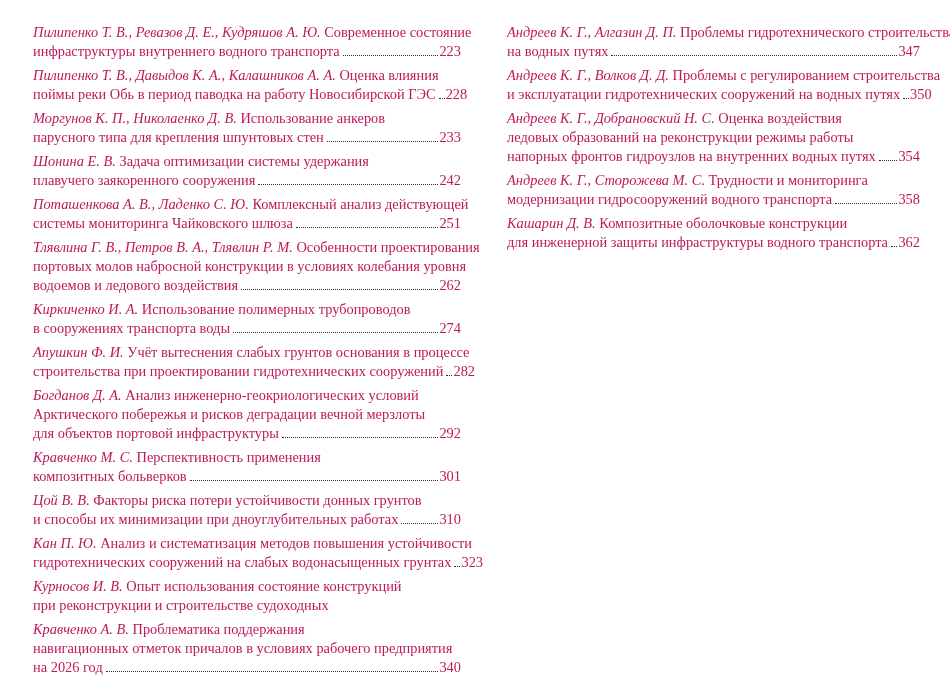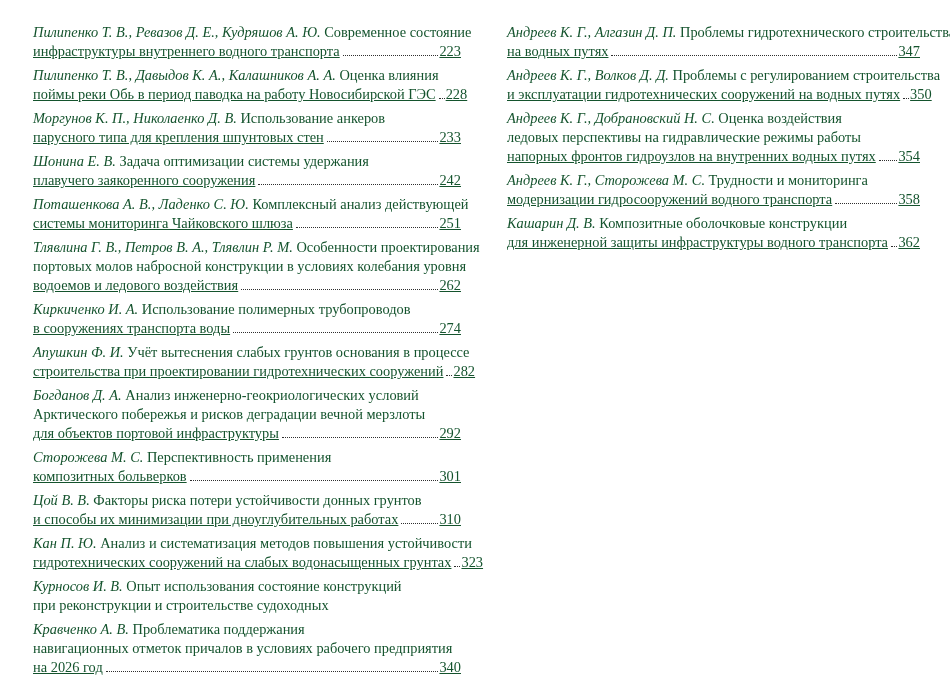--- a/index.html
+++ b/index.html
@@ -10,35 +10,35 @@
     font-family:"Liberation Serif", serif;
     color:#222222;
     overflow:hidden;
   }
   .col { position:absolute; top:23px; }
   .col-left  { left:33px;  width:428px; }
   .col-right { left:507px; width:413px; }
   .entry { margin-bottom:5px; font-size:14.4px; line-height:19px; }
   .ln { white-space:nowrap; }
   .authors { font-style:italic; }
-  .leader { display:flex; align-items:baseline;text-decoration:underline; }
+  .leader { display:flex; align-items:baseline; }
   .leader .txt { white-space:nowrap; }
   .dots {
     flex:1 1 auto;
     min-width:6px;
     height:0;
     border-bottom:1.7px dotted #2f2f2f;
     margin:0 1px 0 3px;
   }
   .pg { white-space:nowrap; }
 </style>
 </head>
 <body>
 
-<div class="page" style="background: rgb(255, 255, 255); color: #14532d;">
+<div class="page" style="background: rgb(255, 255, 255); color: #be185d;">
   <div class="col col-left" id="col-left">
       <div class="entry">
         <div class="ln"><span class="authors">Пилипенко Т. В., Ревазов Д. Е., Кудряшов А. Ю.</span><span class="txt"> Современное состояние</span></div>
         <div class="ln leader">
           <span class="txt">инфраструктуры внутреннего водного транспорта</span>
           <span class="dots"></span>
           <span class="pg">223</span>
         </div>
       </div>
       <div class="entry">
@@ -101,21 +101,21 @@
       <div class="entry">
         <div class="ln"><span class="authors">Богданов Д. А.</span><span class="txt"> Анализ инженерно-геокриологических условий</span></div>
         <div class="ln"><span class="txt">Арктического побережья и рисков деградации вечной мерзлоты</span></div>
         <div class="ln leader">
           <span class="txt">для объектов портовой инфраструктуры</span>
           <span class="dots"></span>
           <span class="pg">292</span>
         </div>
       </div>
       <div class="entry">
-        <div class="ln"><span class="authors">Сторожева М. С.</span><span class="txt"> Перспективность применения</span></div>
+        <div class="ln"><span class="authors">Кравченко М. С.</span><span class="txt"> Перспективность применения</span></div>
         <div class="ln leader">
           <span class="txt">композитных больверков</span>
           <span class="dots"></span>
           <span class="pg">301</span>
         </div>
       </div>
       <div class="entry">
         <div class="ln"><span class="authors">Цой В. В.</span><span class="txt"> Факторы риска потери устойчивости донных грунтов</span></div>
         <div class="ln leader">
           <span class="txt">и способы их минимизации при дноуглубительных работах</span>
@@ -157,21 +157,21 @@
       <div class="entry">
         <div class="ln"><span class="authors">Андреев К. Г., Волков Д. Д.</span><span class="txt"> Проблемы с регулированием строительства</span></div>
         <div class="ln leader">
           <span class="txt">и эксплуатации гидротехнических сооружений на водных путях</span>
           <span class="dots"></span>
           <span class="pg">350</span>
         </div>
       </div>
       <div class="entry">
         <div class="ln"><span class="authors">Андреев К. Г., Добрановский Н. С.</span><span class="txt"> Оценка воздействия</span></div>
-        <div class="ln"><span class="txt">ледовых перспективы на гидравлические режимы работы</span></div>
+        <div class="ln"><span class="txt">ледовых образований на реконструкции режимы работы</span></div>
         <div class="ln leader">
           <span class="txt">напорных фронтов гидроузлов на внутренних водных путях</span>
           <span class="dots"></span>
           <span class="pg">354</span>
         </div>
       </div>
       <div class="entry">
         <div class="ln"><span class="authors">Андреев К. Г., Сторожева М. С.</span><span class="txt"> Трудности и мониторинга</span></div>
         <div class="ln leader">
           <span class="txt">модернизации гидросооружений водного транспорта</span>

